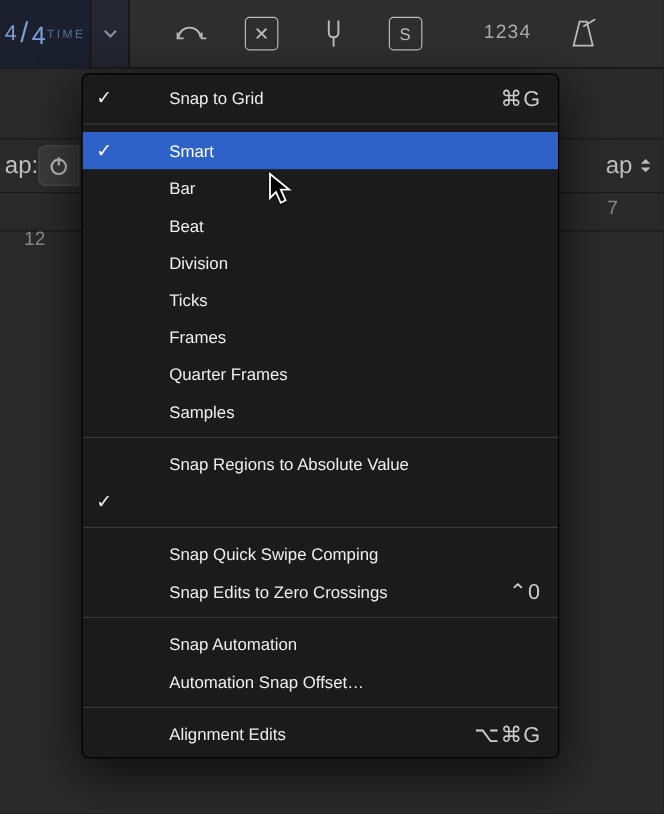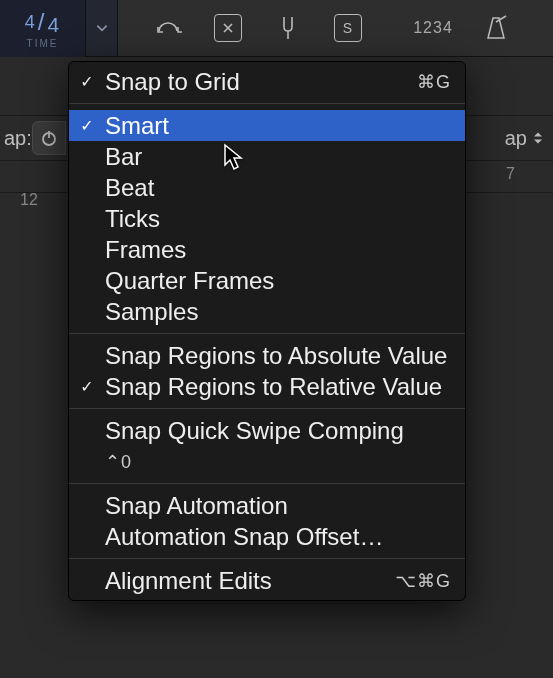--- a/index.html
+++ b/index.html
@@ -18,26 +18,26 @@
     .top-toolbar {
       position: absolute;
       top: 0; left: 0; right: 0;
       height: 57px;
       background: #2e2e2e;
       border-bottom: 1px solid #111;
       display: flex;
       align-items: stretch;
     }
     .time-sig {
-      width: 86px;
+      width: 76px;
       height: 57px;
       background: #1c1f2e;
       border-right: 1px solid #111;
       display: flex;
-      flex-direction: column;
+      flex-direction: row;
       align-items: center;
       justify-content: center;
       color: #7aa0d8;
       position: relative;
     }
     .time-sig-main {
       font-size: 21px;
       font-weight: 400;
       letter-spacing: 1px;
     }
@@ -162,21 +162,21 @@
     }
     .menu-item.highlight { background: #2f62c9; color: #fff; }
     .check-col {
       width: 36px;
       display: flex;
       justify-content: center;
       font-size: 16px;
       color: #eee;
     }
     .menu-item.highlight .check-col { color: #fff; }
-    .menu-item .label { flex: 1; font-size: 24px; font-weight: 400; }
+    .menu-item .label { flex: 1; font-size: 14px; font-weight: 400; margin-left: 36px; }
     .menu-item .shortcut { color: #ccc; font-size: 18px; letter-spacing: 1px; }
     .menu-sep {
       height: 1px;
       background: #3a3a3a;
       margin: 6px 0;
     }
 
     
     .cursor {
       position: absolute;
@@ -276,20 +276,24 @@
   <div class="menu-item">
     <span class="check-col"></span>
     <span class="label">Bar</span>
   </div>
   <div class="menu-item">
     <span class="check-col"></span>
     <span class="label">Beat</span>
   </div>
   <div class="menu-item">
     <span class="check-col"></span>
+    <span class="label">Division</span>
+  </div>
+  <div class="menu-item">
+    <span class="check-col"></span>
     <span class="label">Ticks</span>
   </div>
   <div class="menu-item">
     <span class="check-col"></span>
     <span class="label">Frames</span>
   </div>
   <div class="menu-item">
     <span class="check-col"></span>
     <span class="label">Quarter Frames</span>
   </div>
@@ -299,31 +303,31 @@
   </div>
 
   <div class="menu-sep"></div>
 
   <div class="menu-item">
     <span class="check-col"></span>
     <span class="label">Snap Regions to Absolute Value</span>
   </div>
   <div class="menu-item">
     <span class="check-col">✓</span>
-    <span class="label">Snap Regions to Relative Value</span>
   </div>
 
   <div class="menu-sep"></div>
 
   <div class="menu-item">
     <span class="check-col"></span>
     <span class="label">Snap Quick Swipe Comping</span>
   </div>
   <div class="menu-item">
     <span class="check-col"></span>
+    <span class="label">Snap Edits to Zero Crossings</span>
     <span class="shortcut">⌃0</span>
   </div>
 
   <div class="menu-sep"></div>
 
   <div class="menu-item">
     <span class="check-col"></span>
     <span class="label">Snap Automation</span>
   </div>
   <div class="menu-item">

